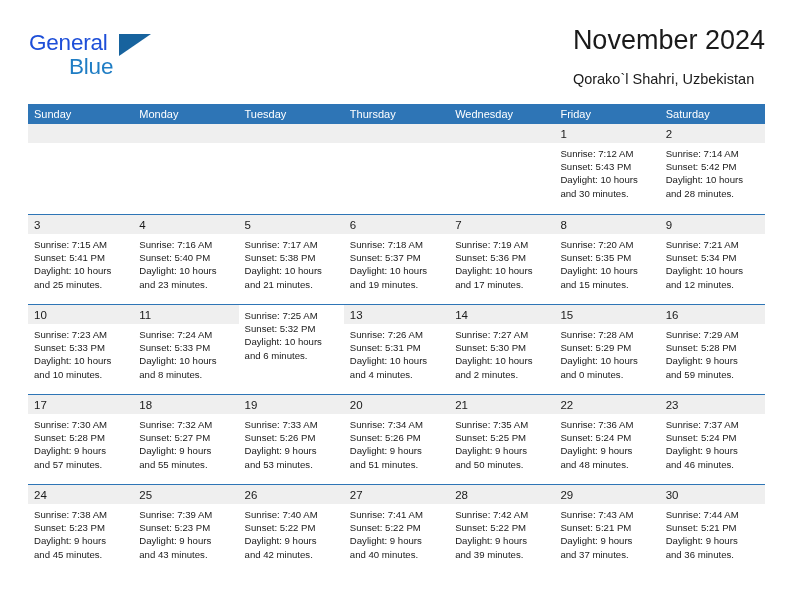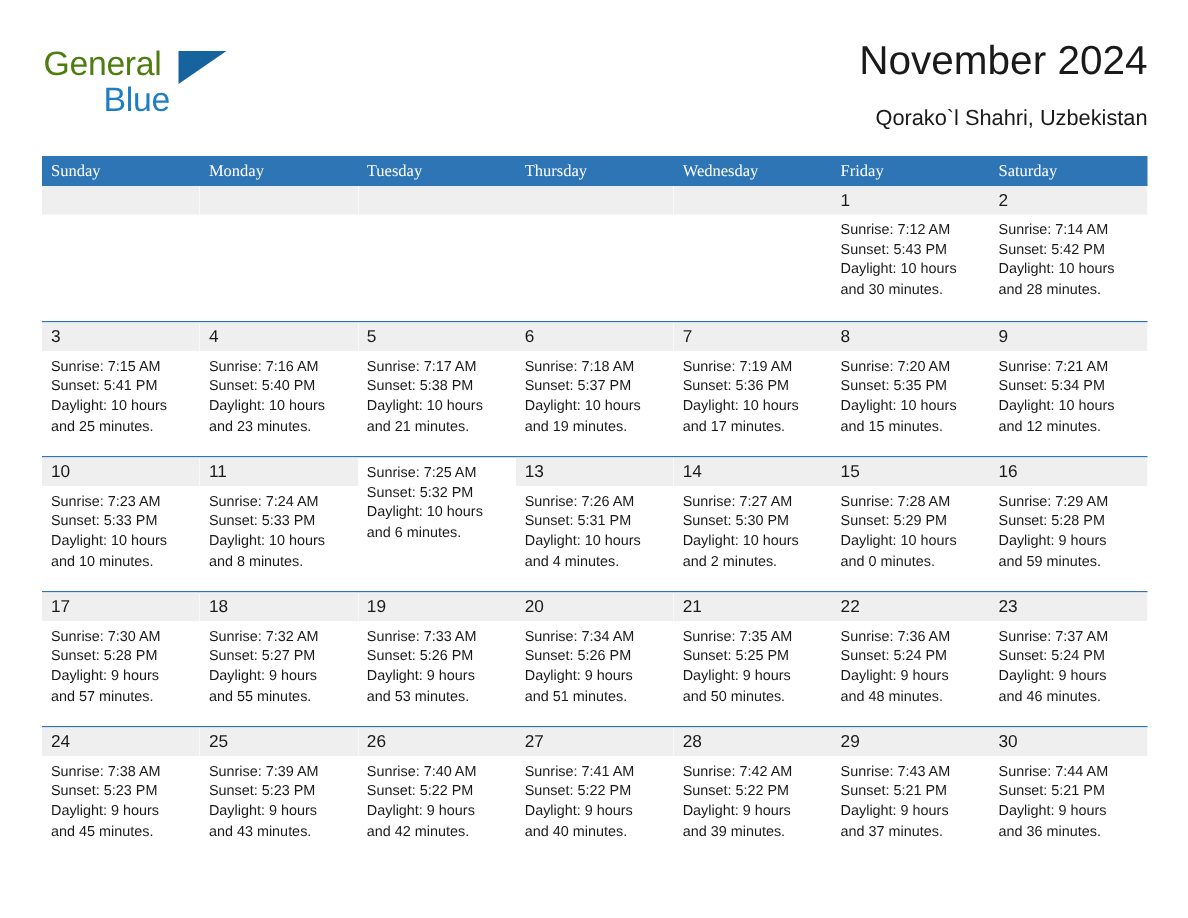--- a/index.html
+++ b/index.html
@@ -34,21 +34,21 @@
   .logo {
     position: absolute;
     left: 0;
     top: 6px;
     width: 140px;
     height: 56px;
   }
   .logo-general {
     font-size: 22.5px;
     letter-spacing: -0.2px;
-    color: #4d7c0f;
+    color: #1d4ed8;
     line-height: 1;
     position: absolute;
     left: 1px;
     top: 0px;
   }
   .logo-blue {
     font-size: 22.5px;
     letter-spacing: -0.2px;
     color: #1f7dc4;
     line-height: 1;
@@ -64,21 +64,21 @@
     height: 0;
     border-left: 32px solid #17639e;
     border-bottom: 22px solid transparent;
     border-top: 0 solid transparent;
   }
 
   .title-block {
     position: absolute;
     right: 0;
     top: 0;
-    text-align: right;
+    text-align: left;
   }
   .cal-title {
     font-size: 27px;
     font-weight: 400;
     color: #1a1a1a;
     line-height: 1.1;
     white-space: nowrap;
   }
   .cal-subtitle {
     margin-top: 16px;
@@ -103,21 +103,20 @@
     height: 20px;
   }
   .weekday-header .wd {
     flex: 1 1 0;
     color: #ffffff;
     font-size: 11px;
     line-height: 20px;
     padding-left: 6px;
     box-sizing: border-box;
     white-space: nowrap;
-    font-family: Liberation Serif, serif;
   }
 
   .week-row {
     display: flex;
     border-top: 1.3px solid #2e75b6;
     height: 90px;
     box-sizing: border-box;
   }
   .week-row.first {
     border-top: none;

